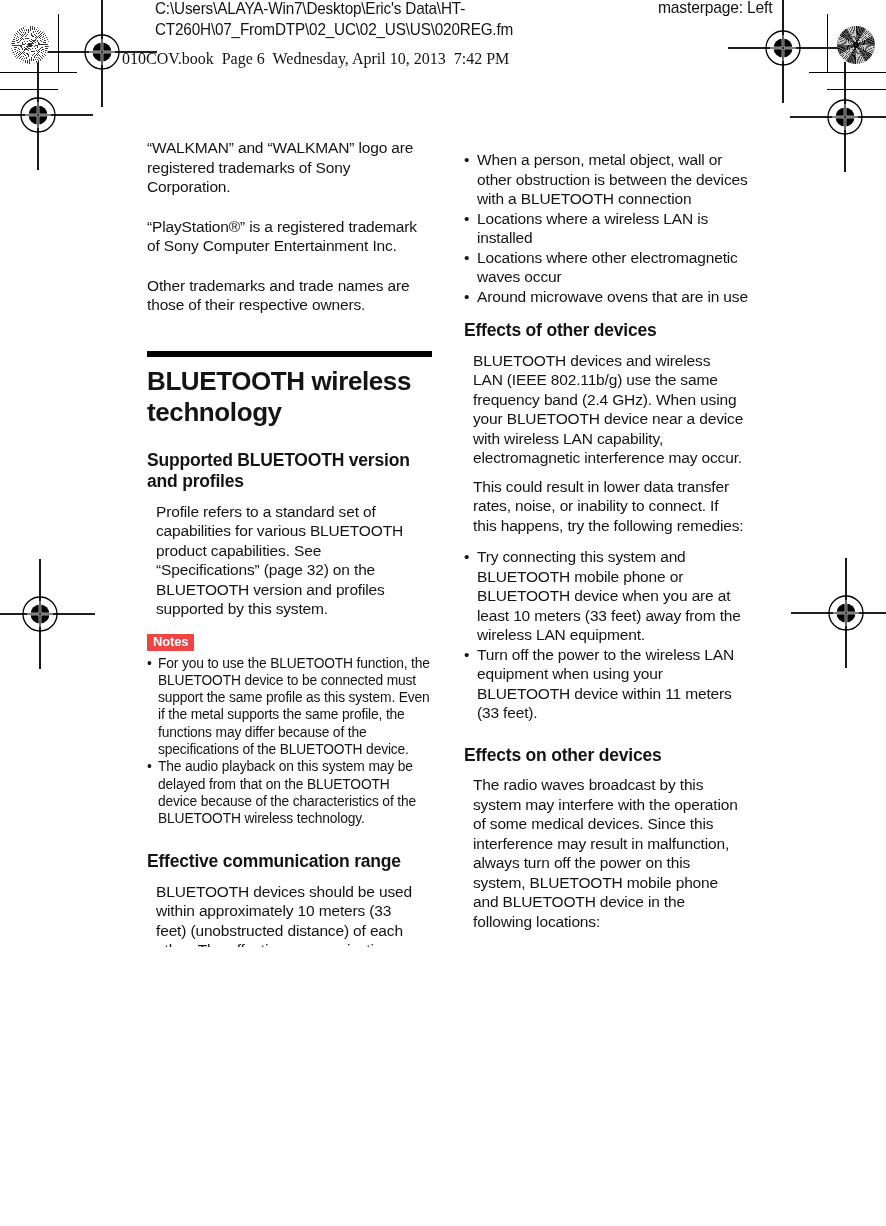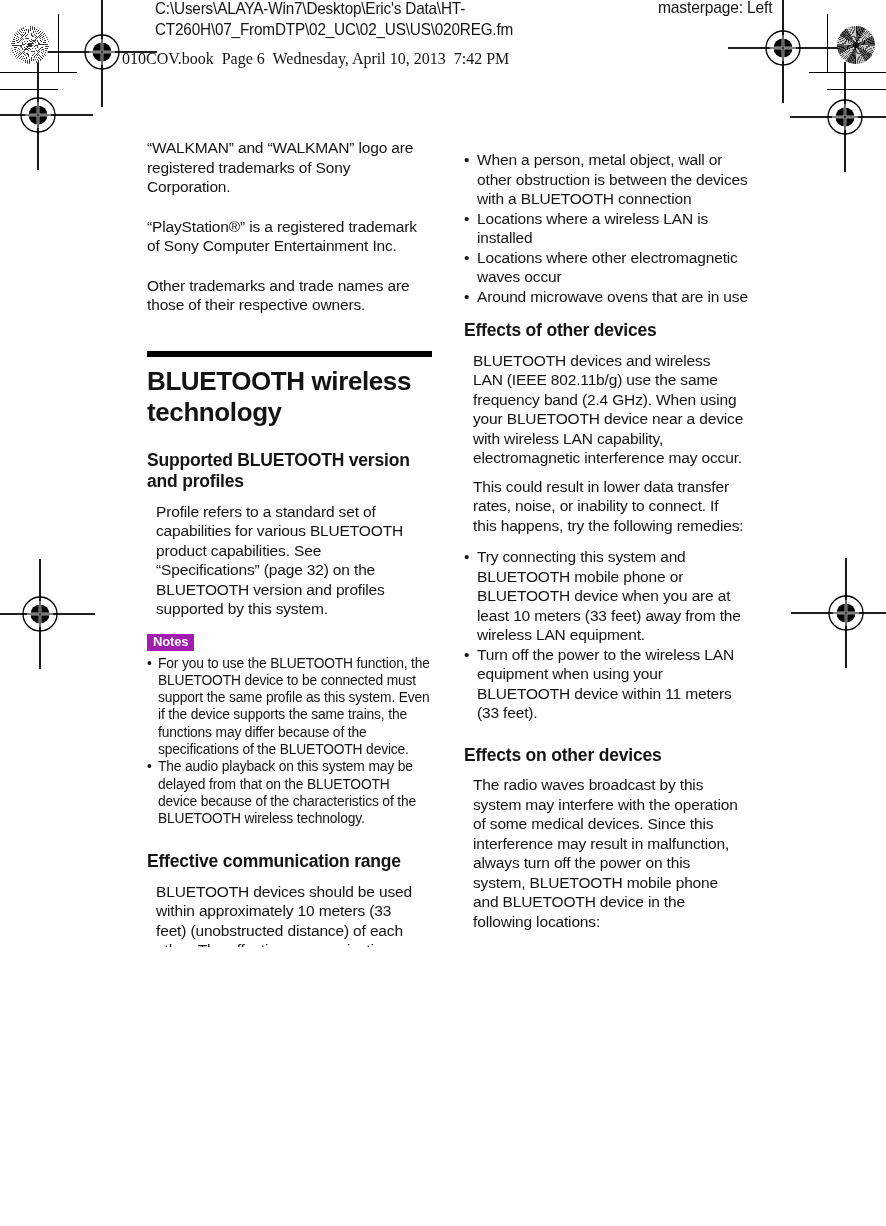--- a/index.html
+++ b/index.html
@@ -42,21 +42,21 @@
 
   .rule{height:6px;background:#000;margin:36px 0 9px 0;}
   h1{font-size:26px;line-height:31px;margin:0 0 22px 0;letter-spacing:-.4px;font-weight:bold;}
   h2{font-size:17.5px;line-height:21.5px;margin:14px 0 4px 0;letter-spacing:-.2px;font-weight:bold;}
   h2.first{margin-top:0;}
 
   ul.bullets{list-style:none;margin:12px 0 0 0;padding:0;}
   ul.bullets li{position:relative;padding-left:13px;}
   ul.bullets li::before{content:"\2022";position:absolute;left:0;}
 
-  .notes-badge{display:inline-block;background:#a21caf;color:#fff;font-weight:bold;
+  .notes-badge{display:inline-block;background:#ef4444;color:#fff;font-weight:bold;
                font-size:13px;line-height:16px;padding:0 6px 1px 6px;margin:6px 0 4px 0;}
   ul.notes{list-style:none;margin:0;padding:0;font-size:13.8px;line-height:17.3px;}
   ul.notes li{position:relative;padding-left:11px;}
   ul.notes li::before{content:"\2022";position:absolute;left:0;}
 
   
   .page-num{position:absolute;left:148px;top:1086px;}
   .page-num .num{font-size:23px;font-weight:bold;letter-spacing:-.5px;}
   .page-num .sup{font-size:11px;font-weight:normal;vertical-align:9px;letter-spacing:0;}
   .docid{position:absolute;right:134px;top:1182px;text-align:right;
@@ -206,21 +206,21 @@
 
     <div class="rule"></div>
     <h1>BLUETOOTH wireless technology</h1>
 
     <h2 class="first">Supported BLUETOOTH version and profiles</h2>
     <p class="tight">Profile refers to a standard set of capabilities for various BLUETOOTH product capabilities. See “Specifications” (page 32) on the BLUETOOTH version and profiles supported by this system.</p>
 
     <div>
       <span class="notes-badge">Notes</span>
       <ul class="notes">
-        <li>For you to use the BLUETOOTH function, the BLUETOOTH device to be connected must support the same profile as this system. Even if the device supports the same trains, the functions may differ because of the specifications of the BLUETOOTH device.</li>
+        <li>For you to use the BLUETOOTH function, the BLUETOOTH device to be connected must support the same profile as this system. Even if the metal supports the same profile, the functions may differ because of the specifications of the BLUETOOTH device.</li>
         <li>The audio playback on this system may be delayed from that on the BLUETOOTH device because of the characteristics of the BLUETOOTH wireless technology.</li>
       </ul>
     </div>
 
     <h2 style="margin-top:24px;">Effective communication range</h2>
     <p class="tight">BLUETOOTH devices should be used within approximately 10 meters (33 feet) (unobstructed distance) of each other. The effective communication range may become shorter under the following conditions.</p>
   </div>
 
   <div class="col col-right">
     <ul class="bullets">

